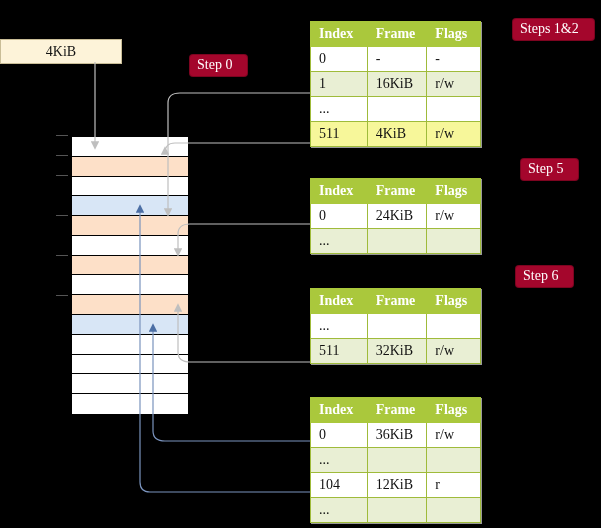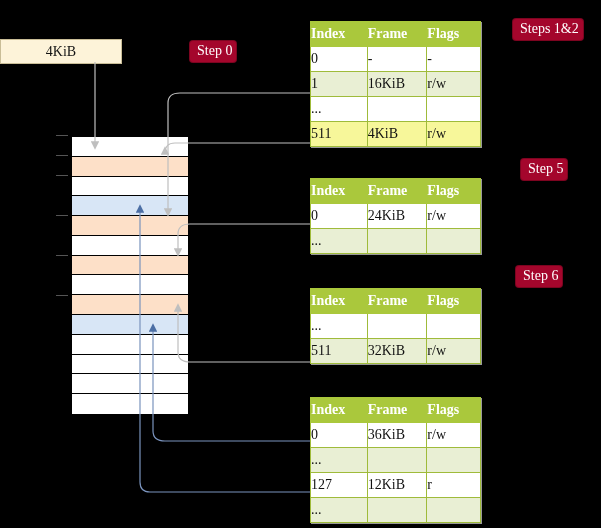--- a/index.html
+++ b/index.html
@@ -4,21 +4,21 @@
 <style>
   html,body{margin:0;padding:0;background:#000;}
   body{width:601px;height:528px;position:relative;overflow:hidden;
        font-family:"Liberation Serif","DejaVu Serif",serif;}
 
   .stage{position:absolute;left:0;top:0;width:601px;height:528px;}
 
   
   .badge{position:absolute;background:#a4062c;color:#fff;
          font-family:"Liberation Serif","DejaVu Serif",serif;
-         font-size:14px;line-height:14px;padding:3px 4px 4px 7px;
+         font-size:14px;line-height:14px;padding:3px 15px 4px 7px;
          border-radius:3px;white-space:nowrap;
          box-shadow:0 0 0 1px #7d0420;}
 
   
   .srcbox{position:absolute;background:#fdf3d9;border:1px solid #c9bd97;
           color:#111;font-size:14px;text-align:center;
           display:flex;align-items:center;justify-content:center;}
 
   
   .memcol{position:absolute;border:2px solid #000;background:#fff;
@@ -28,21 +28,21 @@
   .memrow.last{border-bottom:none;}
   .m-white{background:#ffffff;}
   .m-orange{background:#fde0c8;}
   .m-blue{background:#d8e6f6;}
   .tick{position:absolute;height:1px;background:#555;width:12px;}
 
   
   .ptable{position:absolute;border-collapse:collapse;
           box-shadow:1px 1px 0 0 #999;background:#fff;}
   .ptable td,.ptable th{border:1px solid #9fbb3a;
-          font-size:14px;line-height:14px;padding:3px 4px 4px 0;
+          font-size:14px;line-height:14px;padding:3px 4px 4px 8px;
           text-align:left;color:#111;font-weight:normal;
           box-sizing:border-box;height:25px;vertical-align:middle;}
   .ptable th{background:#aac83c;color:#fff;font-weight:bold;
           border:1px solid #aac83c;}
   .ptable tr.alt td{background:#e9efd4;}
   .ptable tr.plain td{background:#ffffff;}
   .hl{background:#f7f79a !important;}
   .col-i{width:57px;}
   .col-f{width:60px;}
   .col-g{width:54px;}
@@ -53,21 +53,21 @@
 </style>
 </head>
 <body>
 
 <div class="stage">
 
   <div class="srcbox" style="left:0px;top:39px;width:120px;height:23px;">
     <span>4KiB</span>
   </div>
 
-  <div class="badge" style="left:190px;top:41px;">
+  <div class="badge" style="left:190px;top:55px;">
     <span>Step 0</span>
   </div>
   <div class="badge" style="left:513px;top:19px;">
     <span>Steps 1&amp;2</span>
   </div>
   <div class="badge" style="left:521px;top:159px;">
     <span>Step 5</span>
   </div>
   <div class="badge" style="left:516px;top:266px;">
     <span>Step 6</span>
@@ -212,21 +212,21 @@
         <td>0</td>
         <td>36KiB</td>
         <td>r/w</td>
       </tr>
       <tr class="alt">
         <td>...</td>
         <td></td>
         <td></td>
       </tr>
       <tr class="plain">
-        <td>127</td>
+        <td>104</td>
         <td>12KiB</td>
         <td>r</td>
       </tr>
       <tr class="alt">
         <td>...</td>
         <td></td>
         <td></td>
       </tr>
     </tbody>
   </table>

